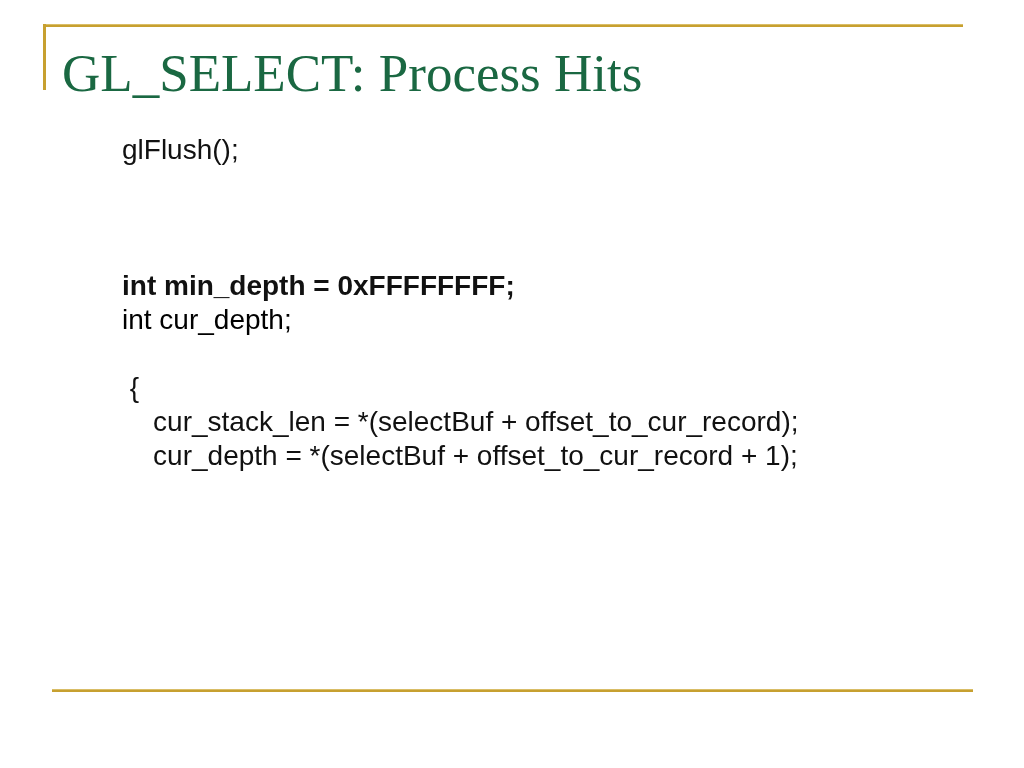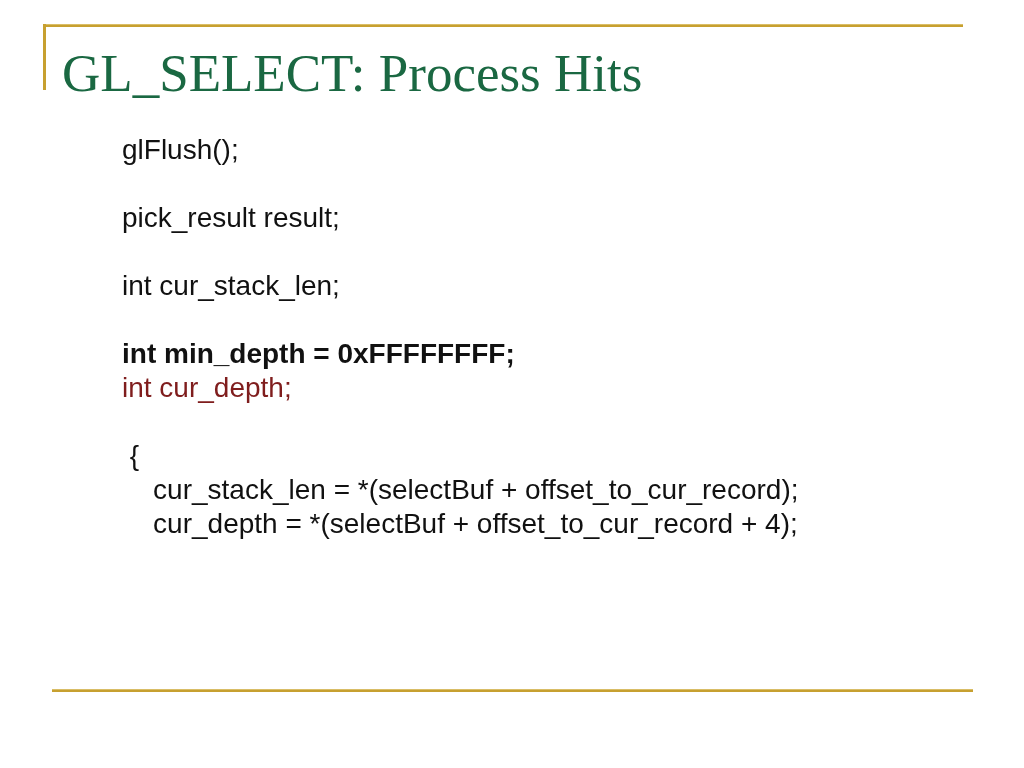--- a/index.html
+++ b/index.html
@@ -70,26 +70,24 @@
 
 <div class="slide">
   <div class="accent-line accent-top"></div>
   <div class="accent-line accent-left"></div>
 
   <div class="slide-title">GL_SELECT: Process Hits</div>
 
   <div class="code-block">
       <div class="code-line"><span style="color: rgb(17, 17, 17);">glFlush();</span></div>
       <div class="code-line"></div>
-      <div class="code-line"><span style="color: rgb(17, 17, 17);">pick_result result;</span></div>
       <div class="code-line"></div>
-      <div class="code-line"><span style="color: rgb(17, 17, 17);">int cur_stack_len;</span></div>
       <div class="code-line"></div>
       <div class="code-line"><span style="color: rgb(17, 17, 17); font-weight: bold;">int min_depth = 0xFFFFFFFF;</span></div>
-      <div class="code-line"><span style="color: #7f1d1d;">int cur_depth;</span></div>
+      <div class="code-line"><span style="color: #000000;">int cur_depth;</span></div>
       <div class="code-line"></div>
       <div class="code-line"><span style="color: rgb(17, 17, 17);"> {</span></div>
       <div class="code-line"><span style="color: rgb(17, 17, 17);">    cur_stack_len = *(selectBuf + offset_to_cur_record);</span></div>
-      <div class="code-line"><span style="color: rgb(17, 17, 17);">    cur_depth = *(selectBuf + offset_to_cur_record + 4);</span></div>
+      <div class="code-line"><span style="color: rgb(17, 17, 17);">    cur_depth = *(selectBuf + offset_to_cur_record + 1);</span></div>
     </div>
 
   <div class="accent-line accent-bottom"></div>
 </div>
 
 </body></html>

